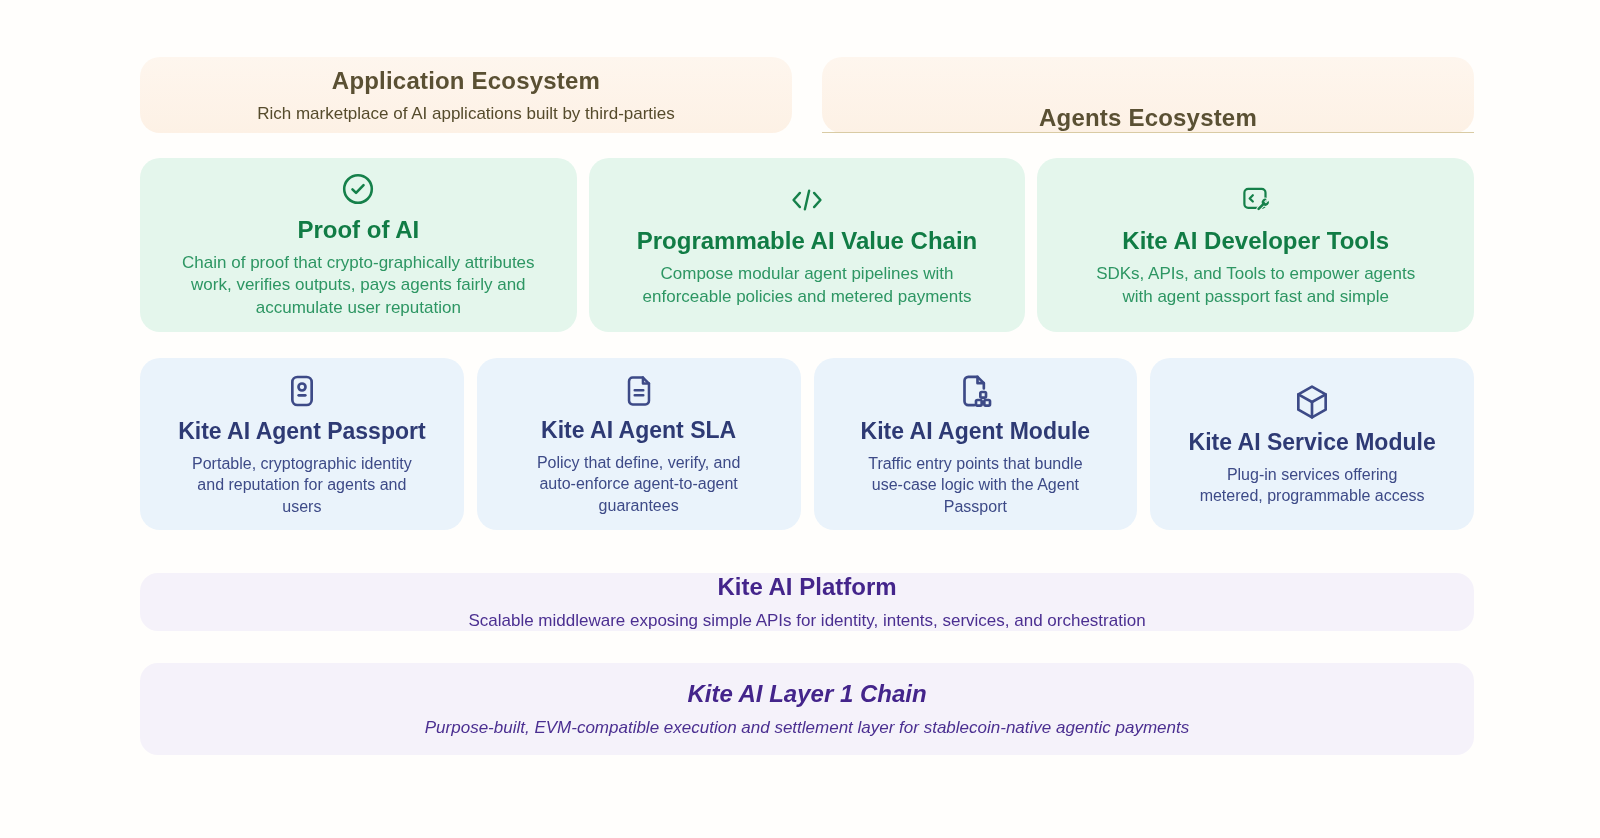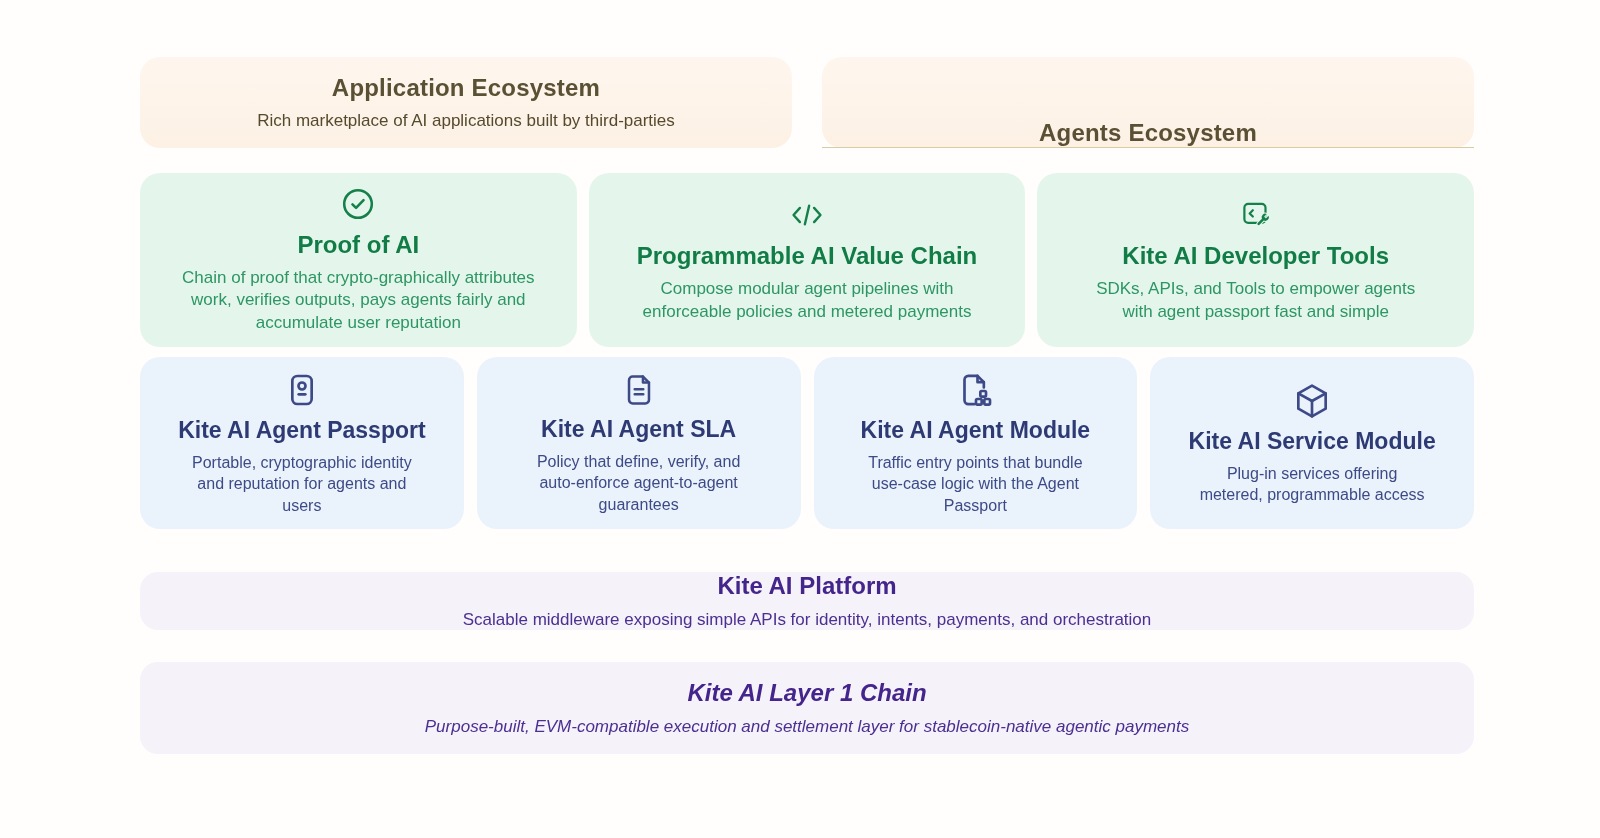--- a/index.html
+++ b/index.html
@@ -6,22 +6,22 @@
   .canvas {
     position:relative;
     width:1600px; height:838px;
     background:#fffefc;
     overflow:hidden;
     font-family:"Liberation Sans","DejaVu Sans",sans-serif;
     -webkit-font-smoothing:antialiased;
   }
   .stack { position:absolute; left:140px; top:57px; width:1334px; display:flex; flex-direction:column; }
   .row { display:flex; width:100%; }
-  .row-top     { gap:30px; height:91px;  margin-bottom:25px;border-radius:23px; }
-  .row-green   { gap:12px; height:174px; margin-bottom:10px; }
+  .row-top     { gap:30px; height:76px;  margin-bottom:25px;border-radius:23px; }
+  .row-green   { gap:12px; height:174px; margin-bottom:26px; }
   .row-blue    { gap:13px; height:172px; margin-bottom:26px; }
   .row-platform{ height:92px; margin-bottom:15px;align-items:center; }
   .row-chain   { height:92px;font-style:italic; }
 
   .card {
     flex:1;
     border-radius:20px;
     display:flex; flex-direction:column;
     align-items:center; justify-content:center;
     text-align:center;
@@ -167,21 +167,21 @@
           </svg>
         </div>
         <div class="blue-title">Kite AI Service Module</div>
         <div class="blue-body w230">Plug-in services offering metered, programmable access</div>
       </div>
     </div>
 
     <div class="row row-platform">
       <div class="card purple">
         <div class="purple-title">Kite AI Platform</div>
-        <div class="purple-body">Scalable middleware exposing simple APIs for identity, intents, payments, and orchestration</div>
+        <div class="purple-body">Scalable middleware exposing simple APIs for identity, intents, services, and orchestration</div>
       </div>
     </div>
 
     <div class="row row-chain">
       <div class="card purple">
         <div class="purple-title">Kite AI Layer 1 Chain</div>
         <div class="purple-body">Purpose-built, EVM-compatible execution and settlement layer for stablecoin-native agentic payments</div>
       </div>
     </div>
 

